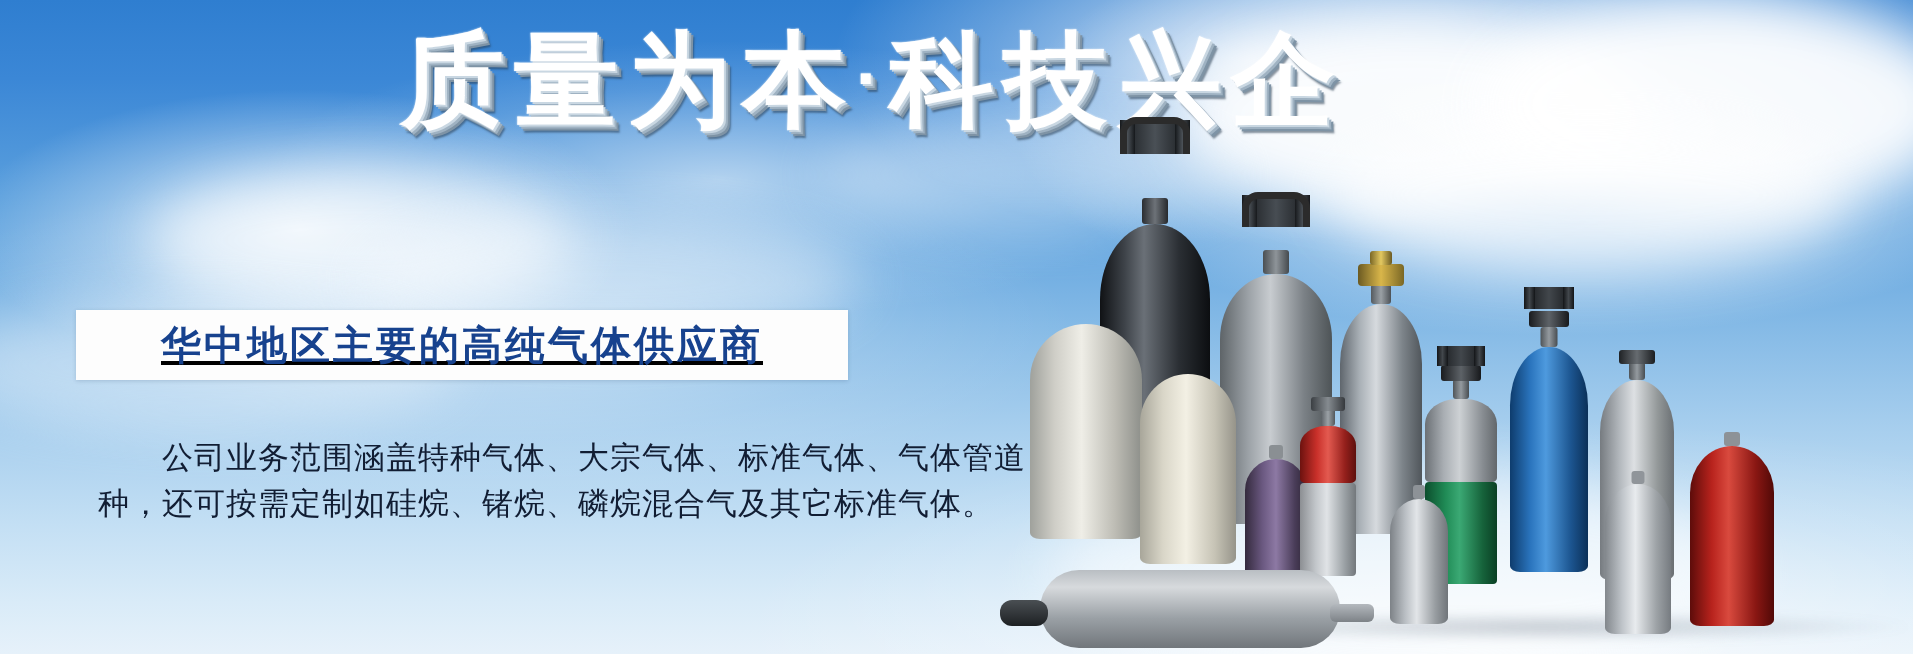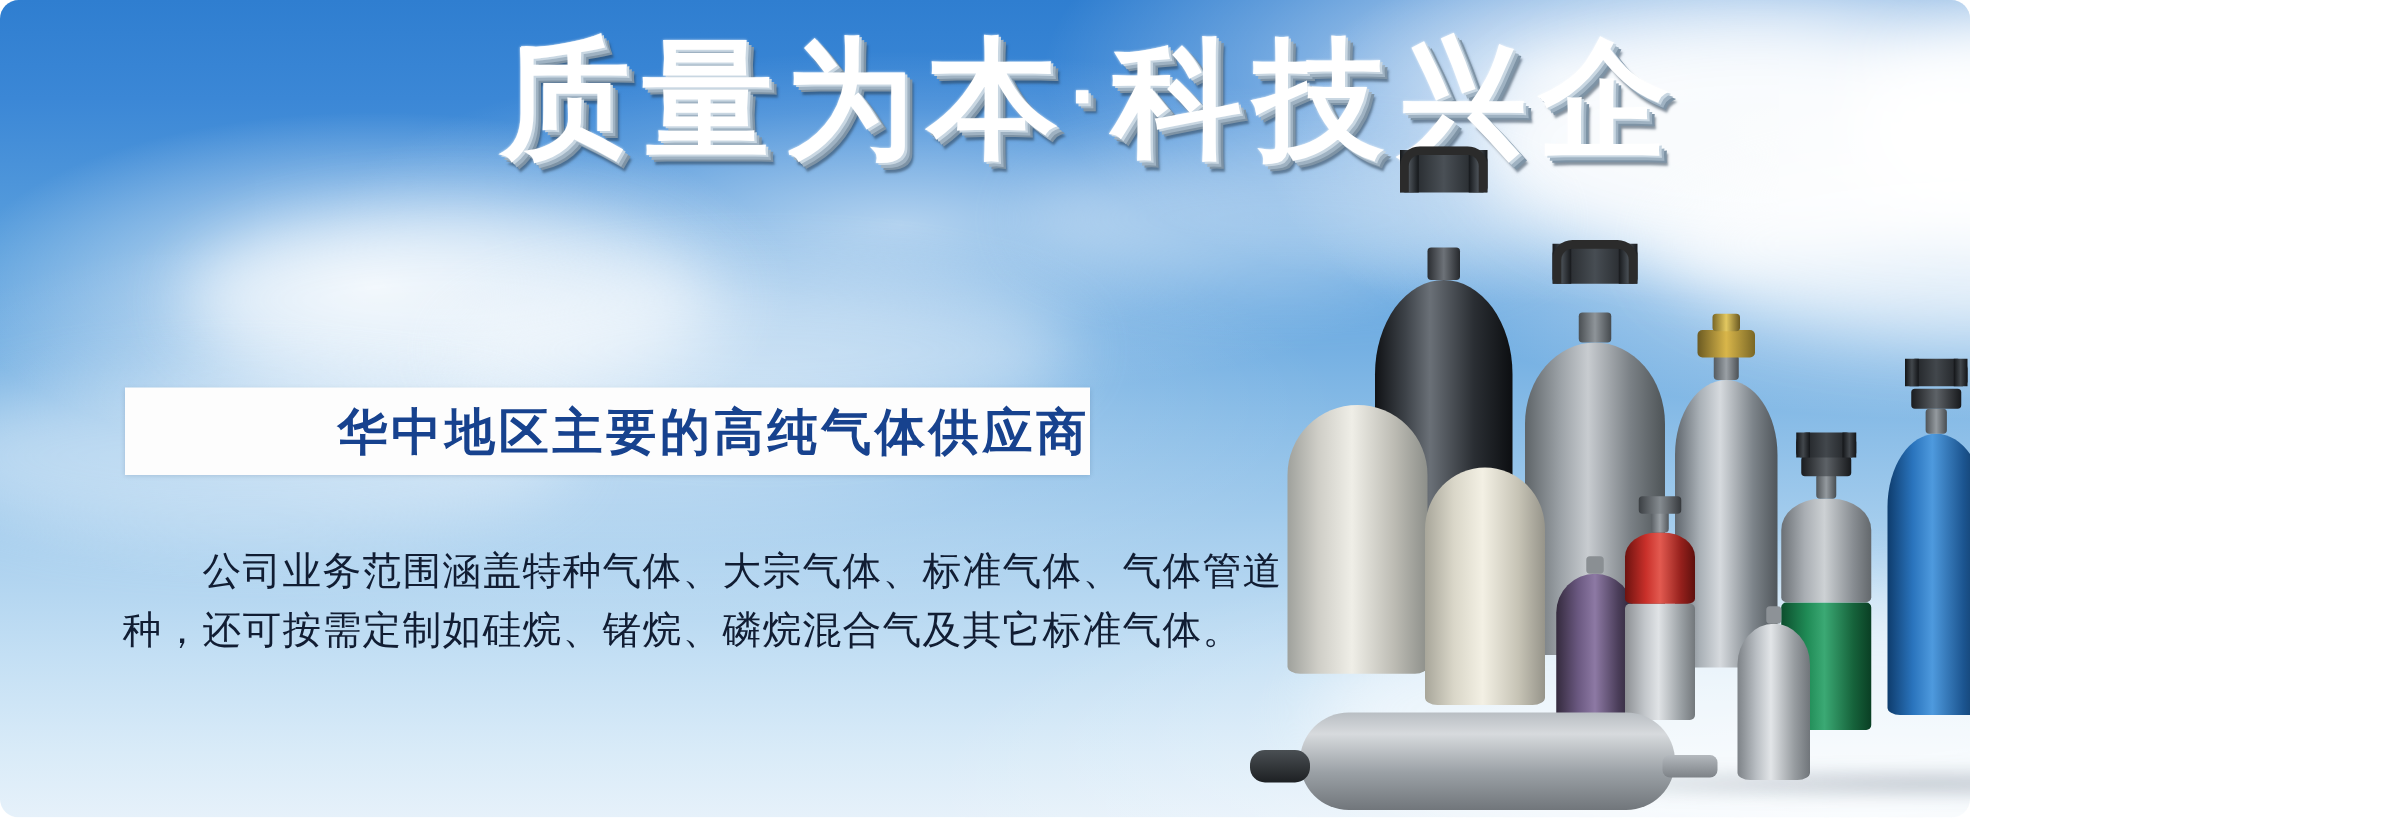--- a/index.html
+++ b/index.html
@@ -1,38 +1,37 @@
 <!DOCTYPE html>
 <html><head>
 <meta charset="utf-8">
 <style>
   html,body{margin:0;padding:0;background:#fff;}
   body{font-family:"Liberation Sans",sans-serif;}
 
   #banner{
     position:relative;
-    width:1576px;height:654px;
+    width:1913px;height:654px;
     overflow:hidden;
     background:
       radial-gradient(ellipse 760px 300px at 1560px 120px, rgba(255,255,255,0.92) 0%, rgba(255,255,255,0.55) 38%, rgba(255,255,255,0.0) 72%),
       radial-gradient(ellipse 520px 230px at 1250px 60px, rgba(255,255,255,0.75) 0%, rgba(255,255,255,0.25) 50%, rgba(255,255,255,0) 80%),
       radial-gradient(ellipse 430px 180px at 300px 230px, rgba(255,255,255,0.80) 0%, rgba(255,255,255,0.30) 48%, rgba(255,255,255,0) 78%),
       radial-gradient(ellipse 560px 170px at 720px 180px, rgba(255,255,255,0.55) 0%, rgba(255,255,255,0.12) 55%, rgba(255,255,255,0) 82%),
       radial-gradient(ellipse 700px 200px at 480px 330px, rgba(255,255,255,0.50) 0%, rgba(255,255,255,0.10) 55%, rgba(255,255,255,0) 85%),
       radial-gradient(ellipse 900px 260px at 1500px 640px, rgba(255,255,255,0.70) 0%, rgba(255,255,255,0.18) 55%, rgba(255,255,255,0) 85%),
       linear-gradient(180deg,
         #2f7ed0 0%,
         #3b87d6 12%,
         #5a9fdd 30%,
         #85bae6 50%,
         #a8cfee 66%,
         #c3dff4 80%,
         #d9ebf8 92%,
         #e6f1fa 100%);
-    border-radius: 15px;
   }
 
   
   .cloud{position:absolute;border-radius:50%;background:#fff;filter:blur(26px);pointer-events:none;}
 
   
   #headline{
     position:absolute;left:400px;top:26px;
     font-family:"Liberation Sans","DejaVu Sans",sans-serif;
     font-weight:bold;
@@ -53,25 +52,25 @@
   #subtitle{
     position:absolute;left:412px;top:138px;
     font-family:"Liberation Serif","DejaVu Serif",serif;
     font-size:34px;
     letter-spacing:0.5px;
     color:#16243a;
     white-space:nowrap;
   }
 
   #slogan-box{
-    position:absolute;left:100px;top:310px;
+    position:absolute;left:76px;top:310px;
     width:772px;height:70px;
     background:#fdfdfd;
     box-shadow:0 1px 4px rgba(20,50,90,0.18);
-    display:flex;align-items:center;justify-content:flex-end;
+    display:flex;align-items:center;justify-content:center;text-decoration:underline;
   }
   #slogan-text{
     font-family:"Liberation Sans","DejaVu Sans",sans-serif;
     font-weight:bold;
     font-size:40px;
     letter-spacing:3px;
     color:#17428e;
     white-space:nowrap;
   }
 

